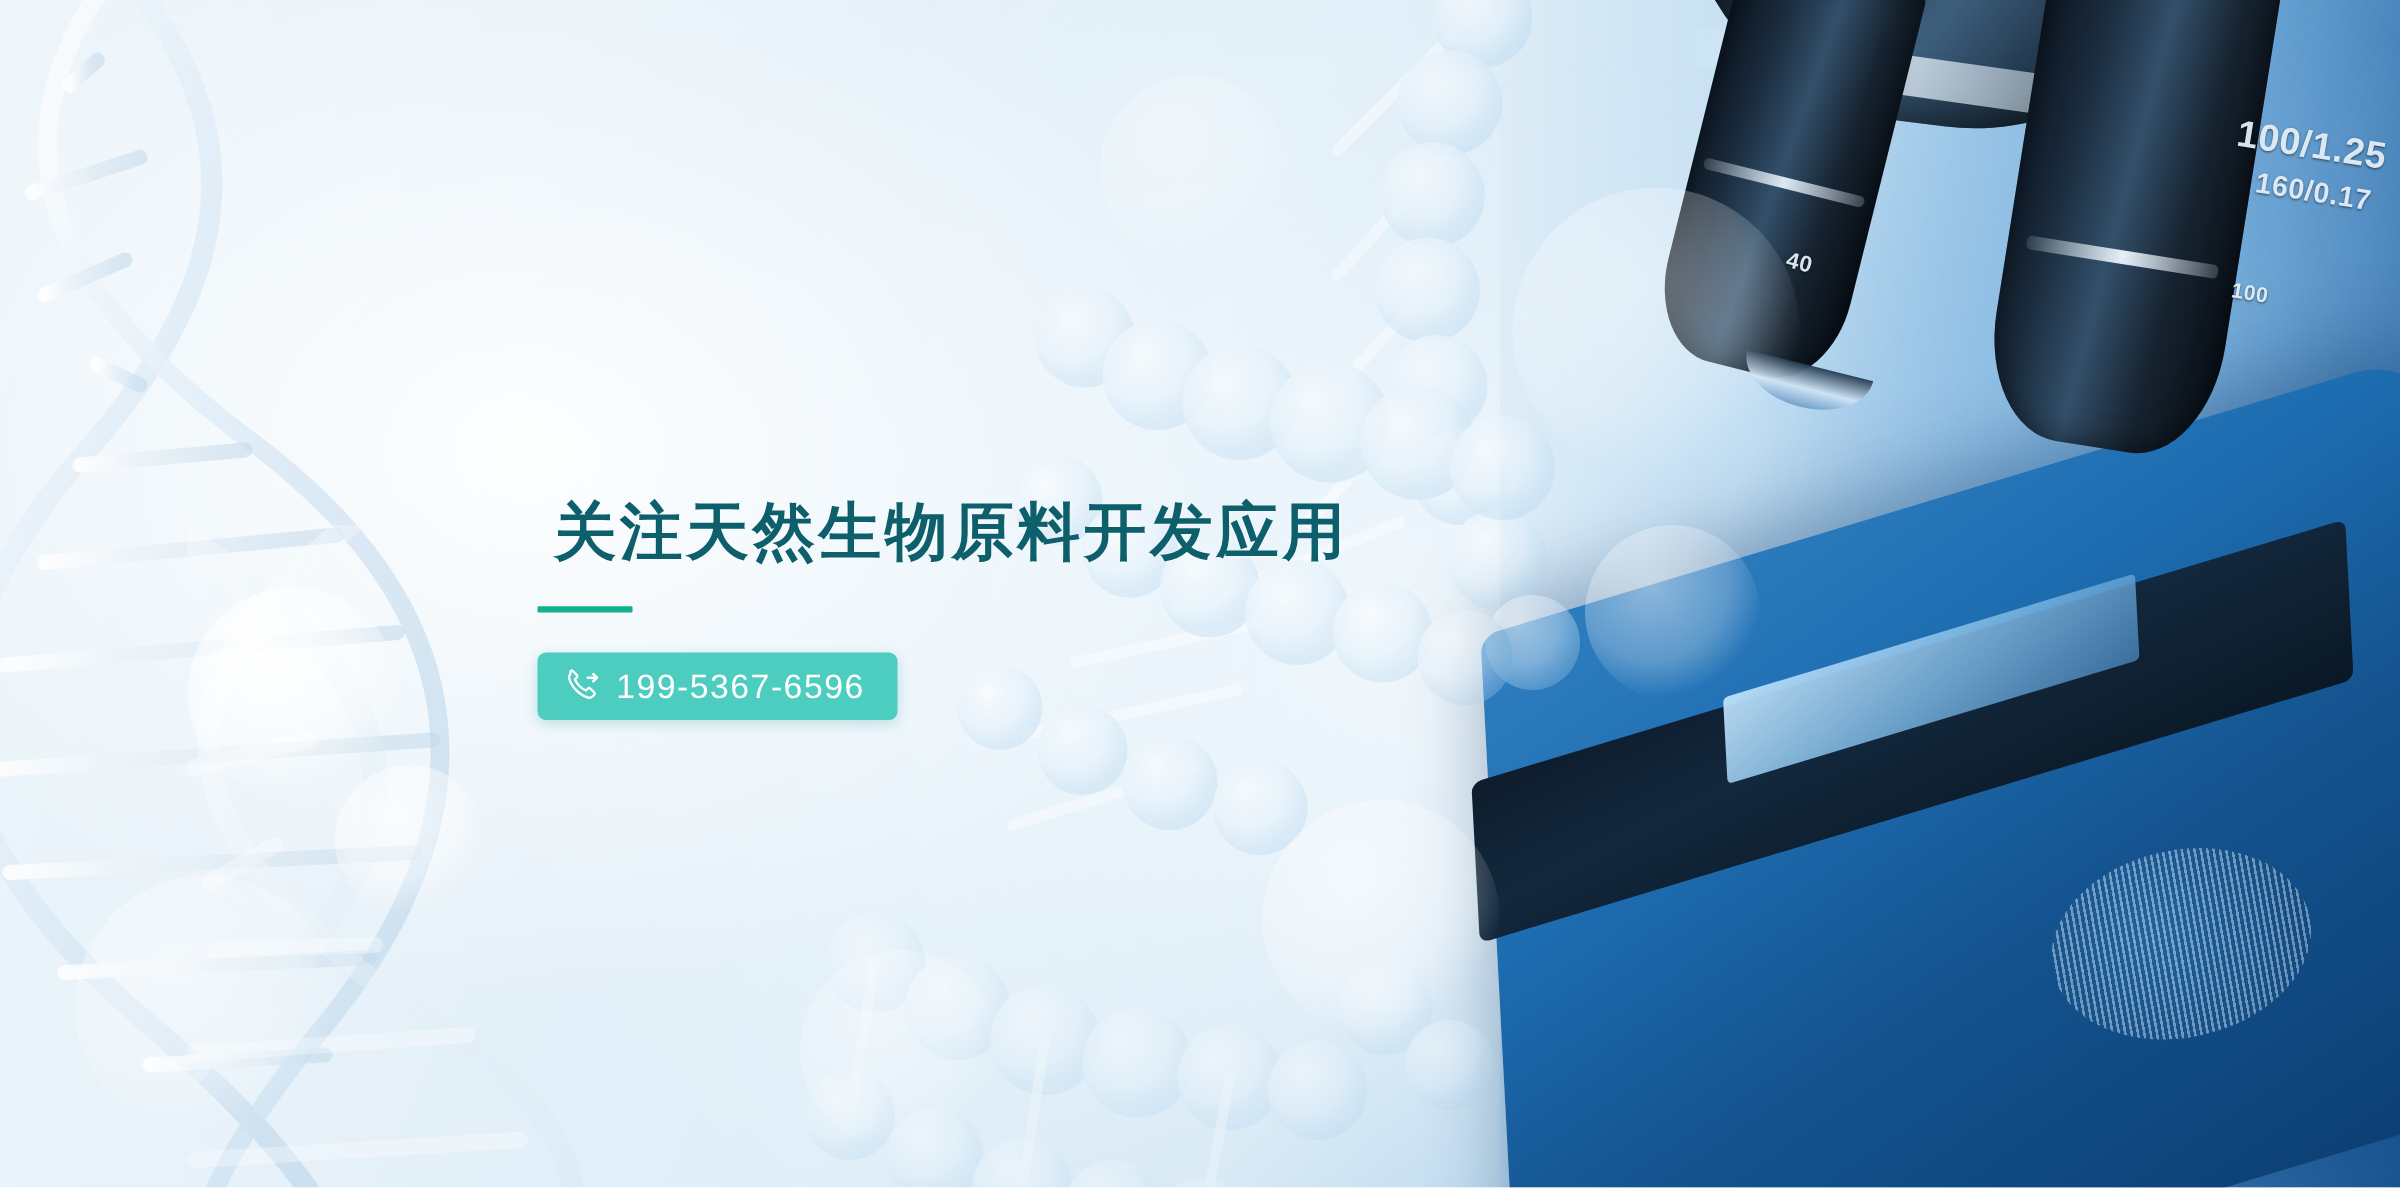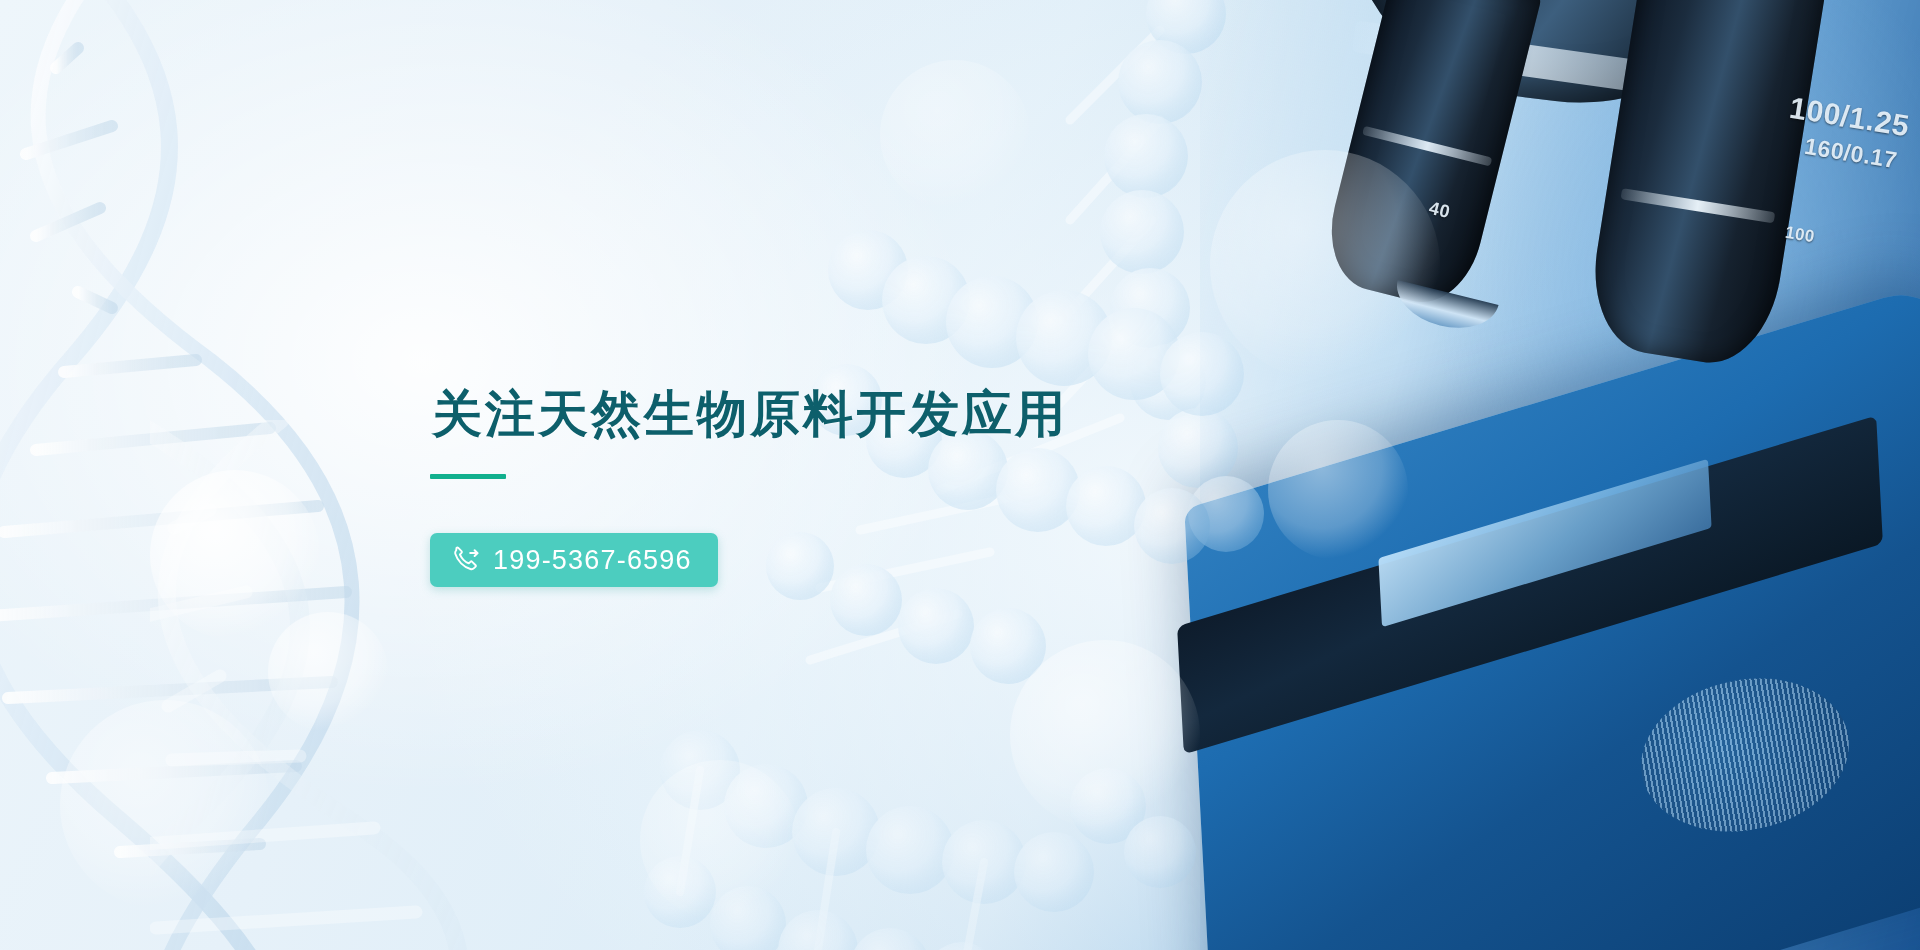--- a/index.html
+++ b/index.html
@@ -188,21 +188,21 @@
 
   
   .content {
     position: absolute;
     left: 430px;
     top: 386px;
     width: 820px;
     z-index: 20;
   }
   .headline {
-    margin: 2px;
+    margin: 13px;
     font-size: 50px;
     line-height: 1.06;
     font-weight: 700;
     color: #0d5f6b;
     letter-spacing: 3px;
     text-shadow: 0 1px 2px rgba(255,255,255,0.55);
   }
   .rule {
     margin-top: 33px;
     width: 76px;
@@ -213,21 +213,21 @@
   .desc {
     margin-top: 34px;
     font-size: 20px;
     line-height: 42px;
     color: #4e5257;
     letter-spacing: 0.6px;
   }
   .desc div { white-space: nowrap; }
 
   .phone-btn {
-    margin-top: 54px;
+    margin-top: 32px;
     display: inline-flex;
     align-items: center;
     gap: 13px;
     padding: 13px 26px 13px 22px;
     background: #4ccdbf;
     border: none;
     border-radius: 7px;
     cursor: pointer;
     box-shadow: 0 3px 10px rgba(58,170,160,0.28);
   }

